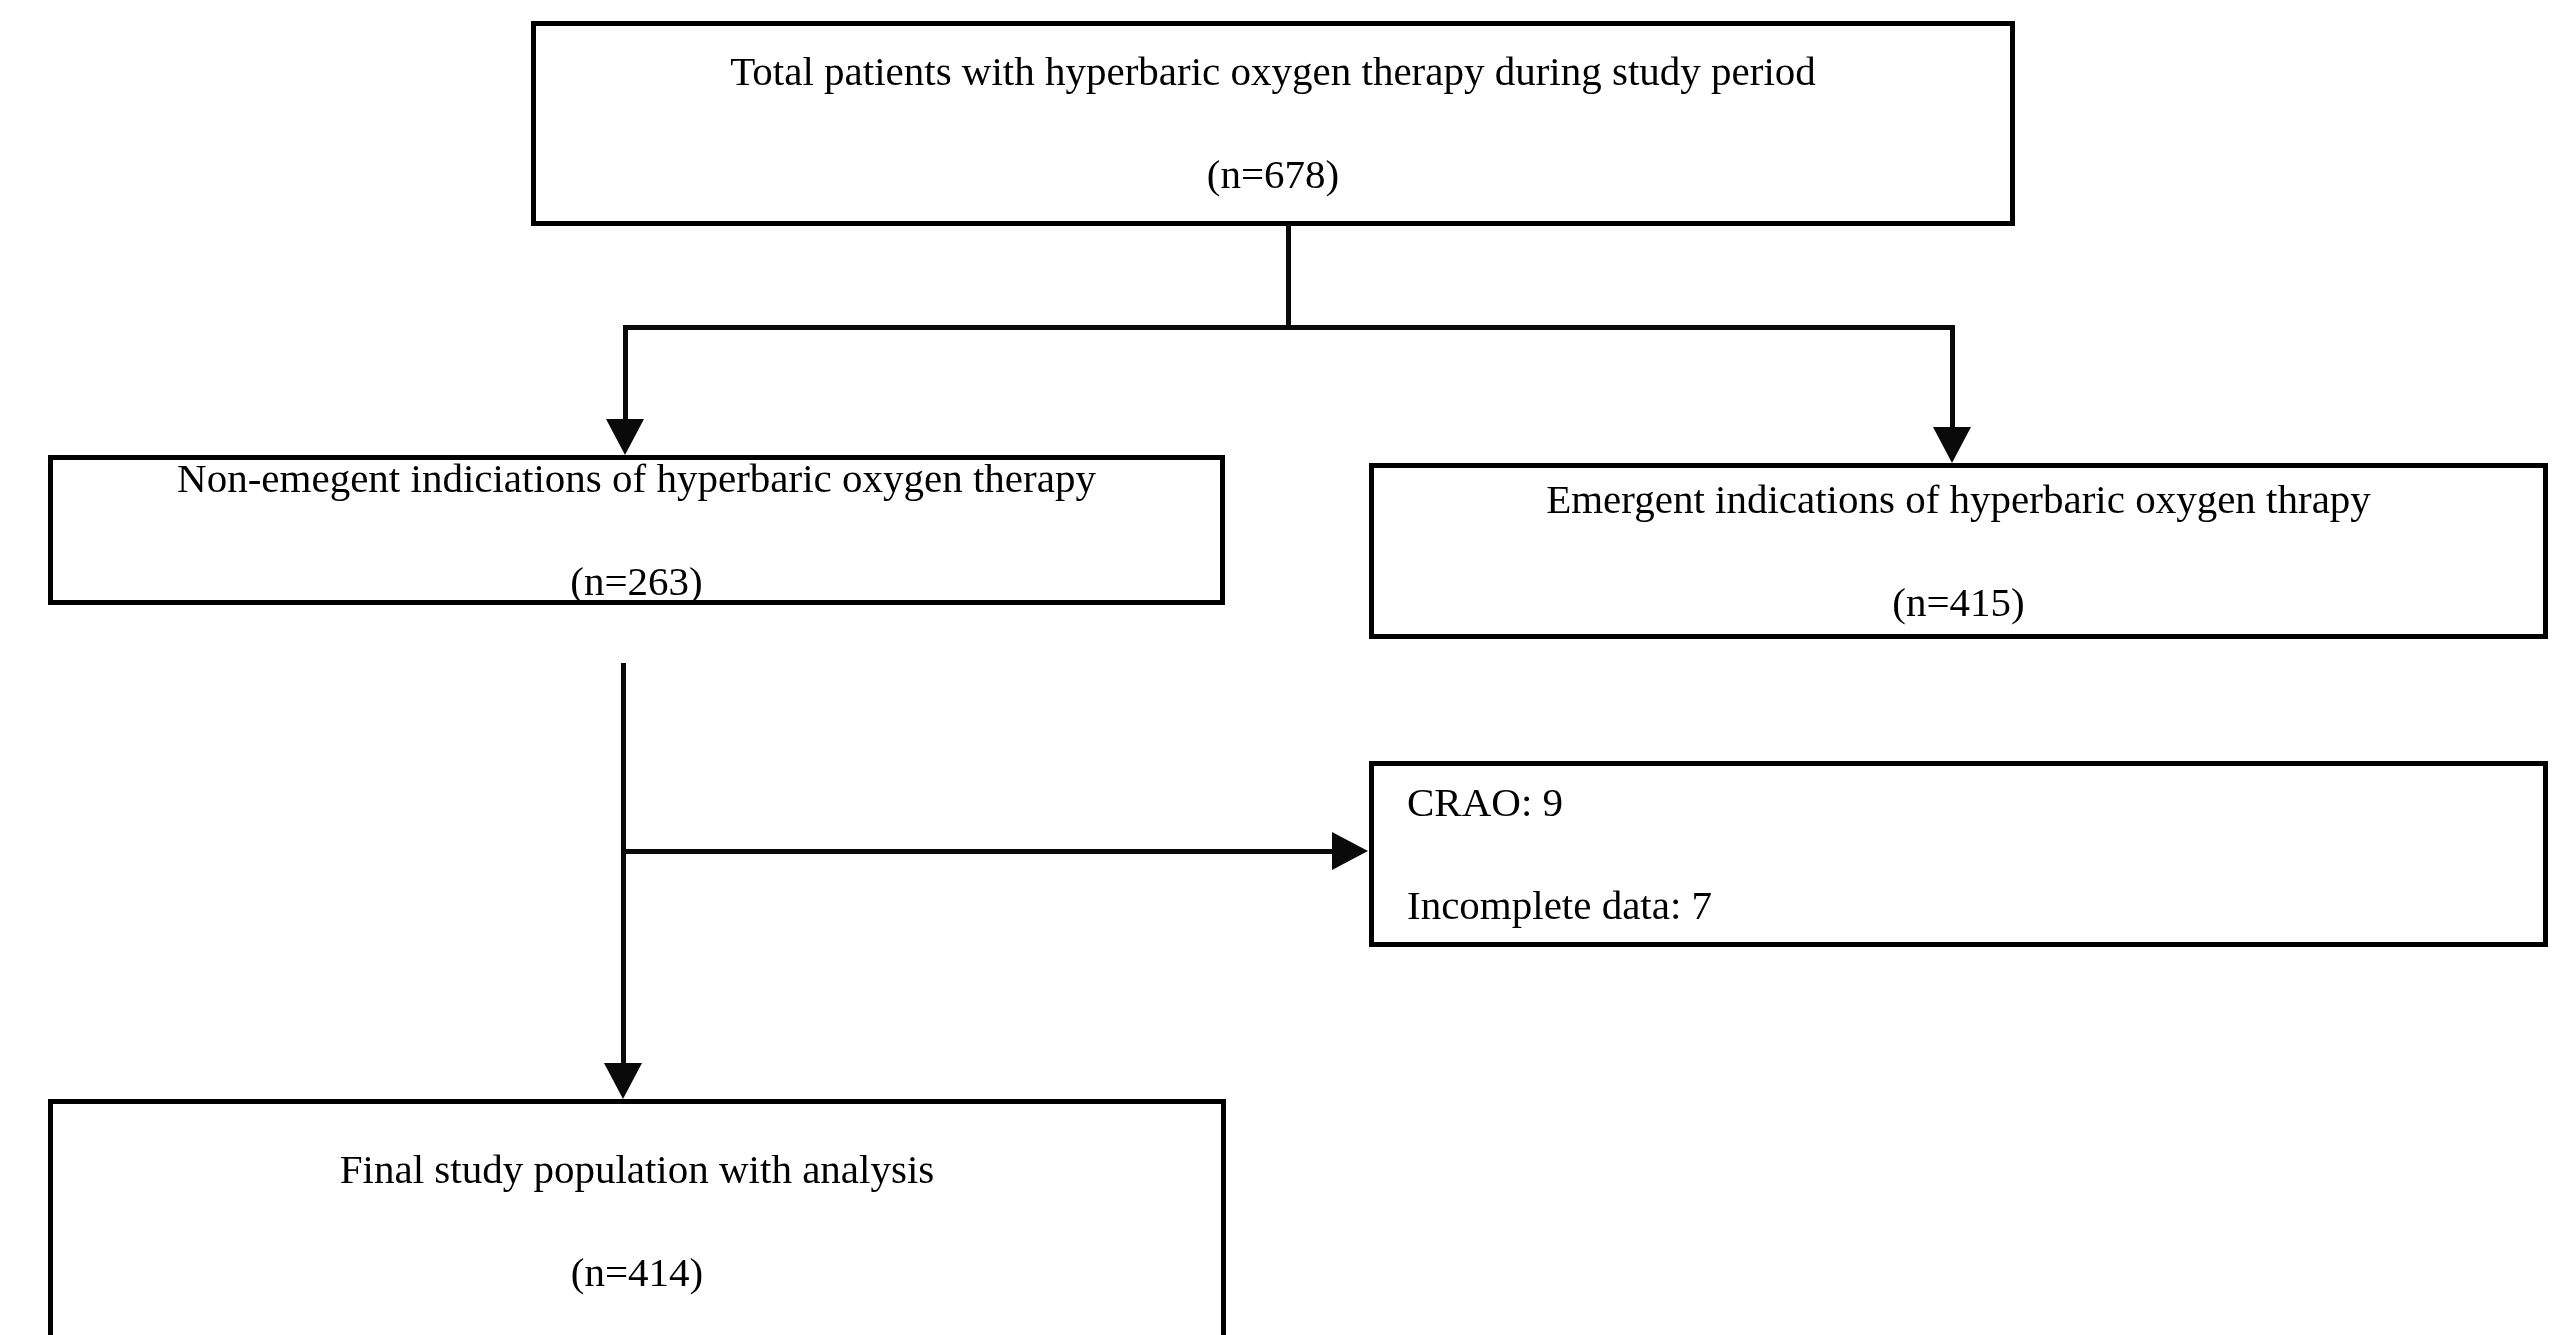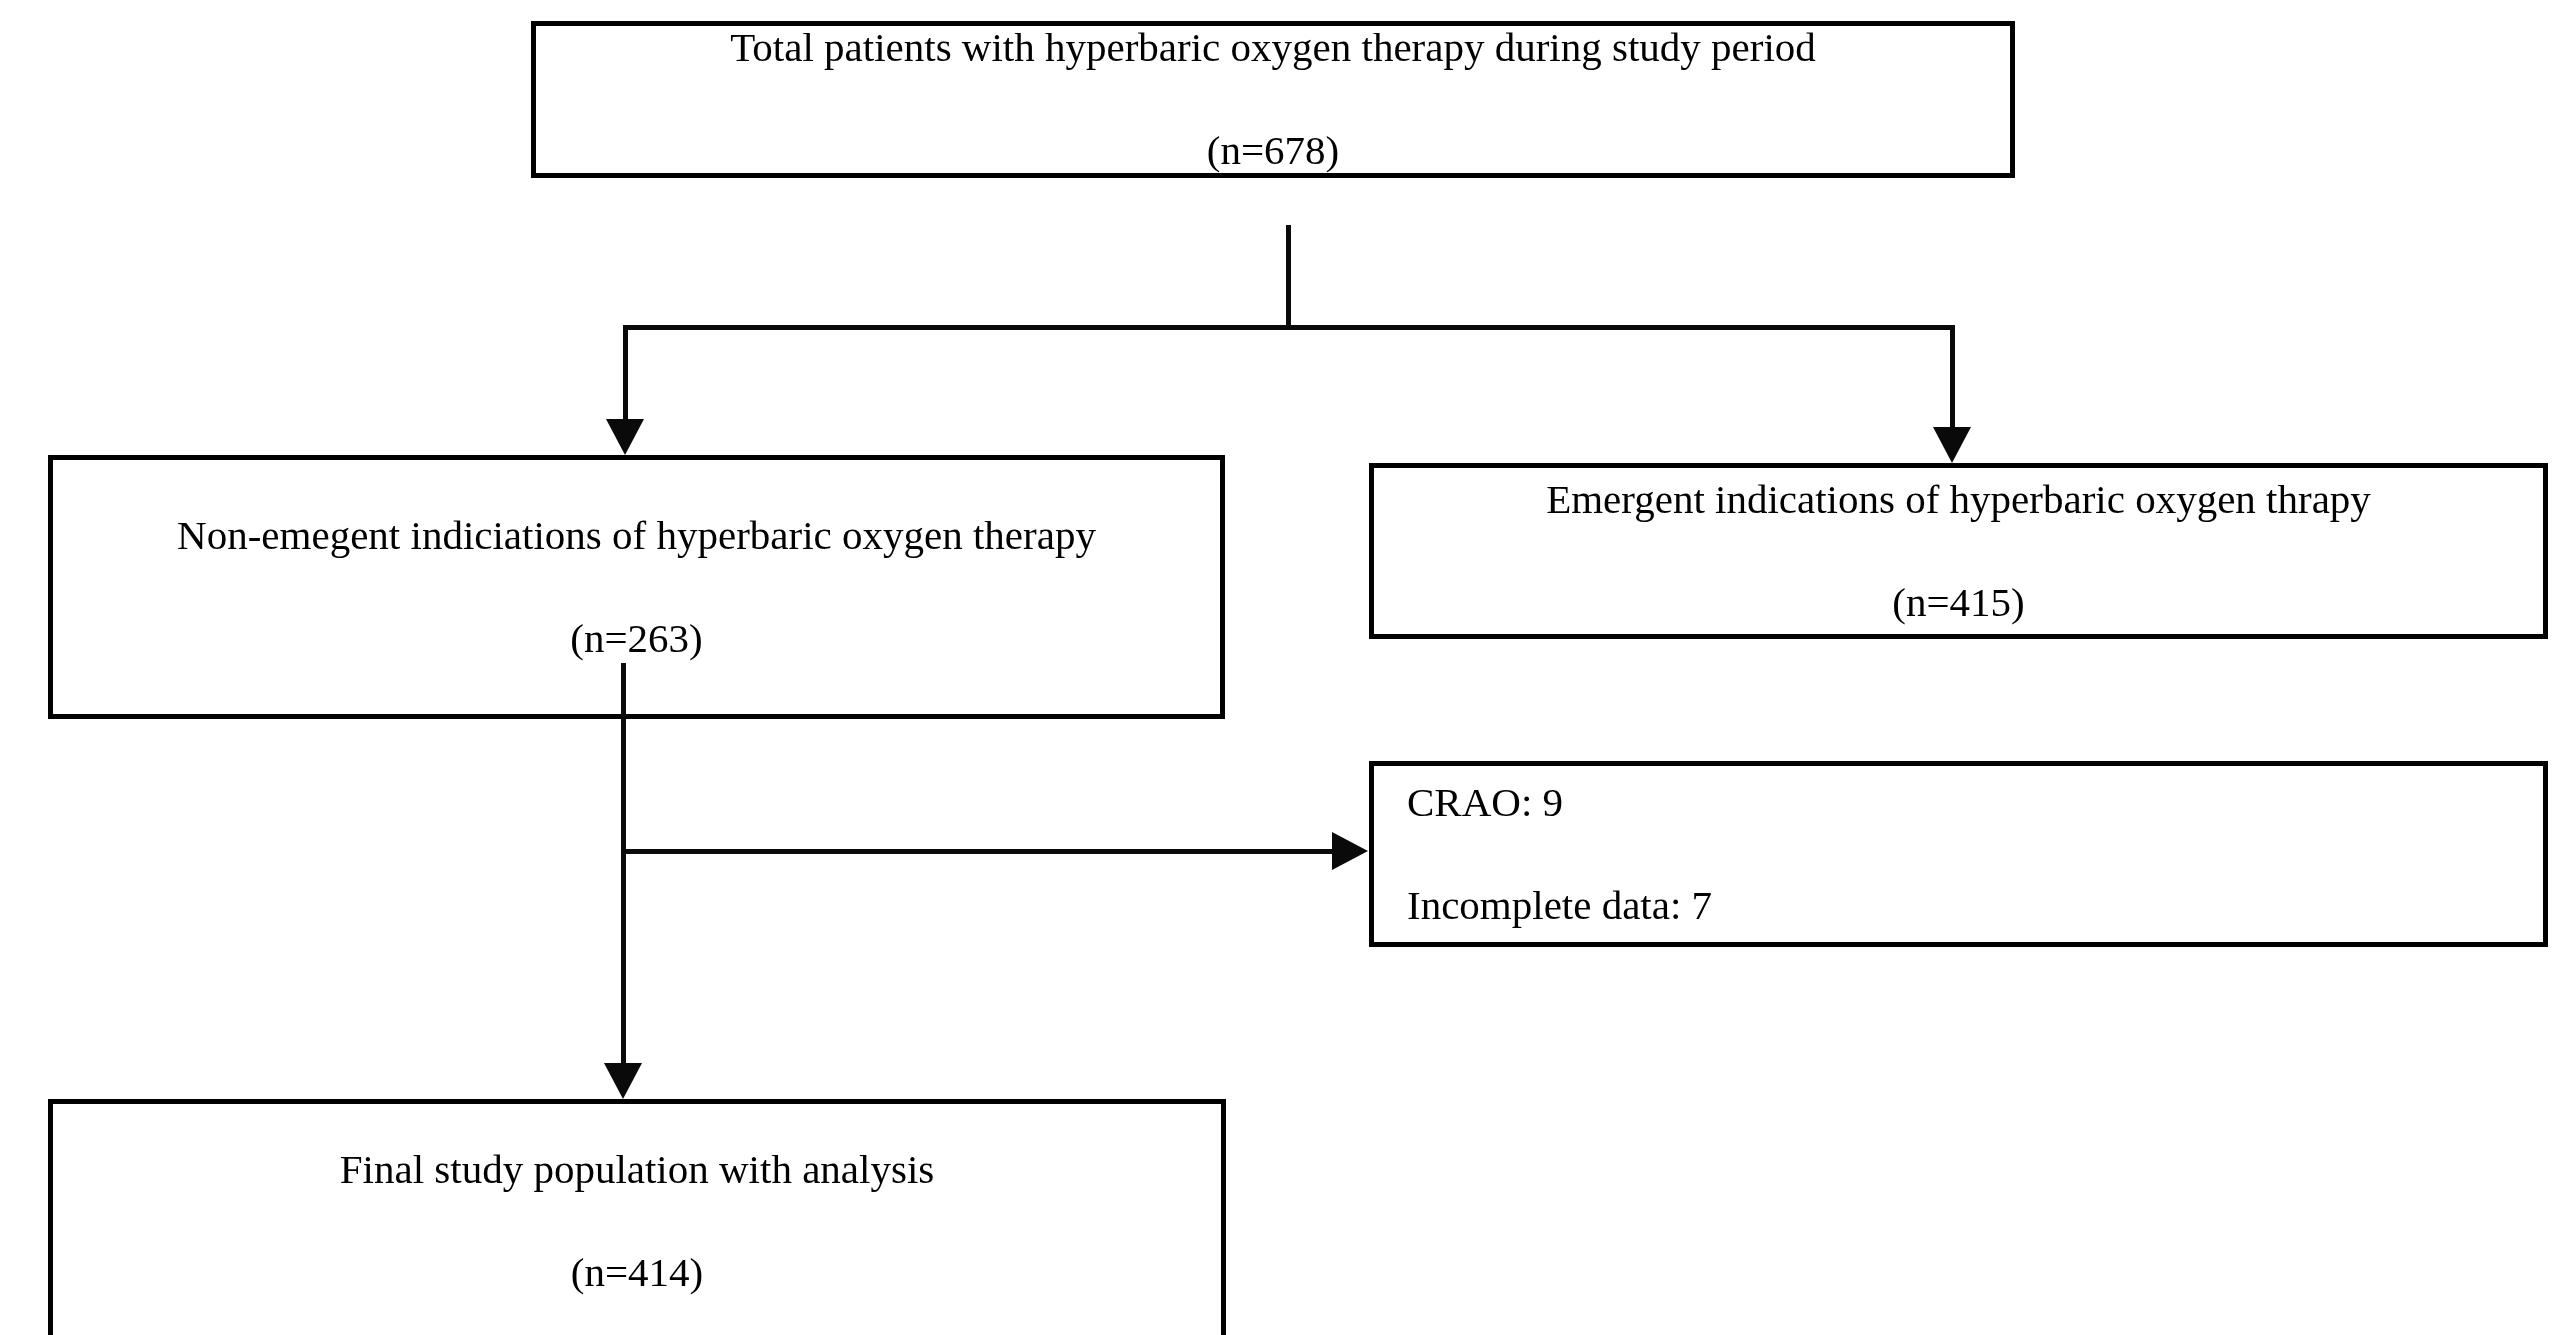--- a/index.html
+++ b/index.html
@@ -28,22 +28,22 @@
     row-gap: 54px;
     font-size: 41px;
     line-height: 49px;
     text-align: center;
   }
   .box.left-align {
     align-items: flex-start;
     padding-left: 33px;
     text-align: center;
   }
-  .box-total  { left: 531px;  top: 20.6px;   width: 1484px; height: 157px; }
-  .box-nonem  { left: 48px;   top: 455px;  width: 1177px; height: 264px; }
+  .box-total  { left: 531px;  top: 20.6px;   width: 1484px; height: 205px; }
+  .box-nonem  { left: 48px;   top: 455px;  width: 1177px; height: 150px; }
   .box-emerg  { left: 1369px; top: 463px;  width: 1179px; height: 176px; }
   .box-crao   { left: 1369px; top: 761px; width: 1179px; height: 186px; }
   .box-final  { left: 48px;   top: 1099px; width: 1178px; height: 244px; }
 
   .line {
     position: absolute;
     background: #0a0a0a;
   }
   .line-stem-top    { left: 1286px; top: 225px;  width: 4.5px;    height: 102px; }
   .line-branch-h    { left: 625px;  top: 325px;  width: 1329px; height: 4.5px;   }

